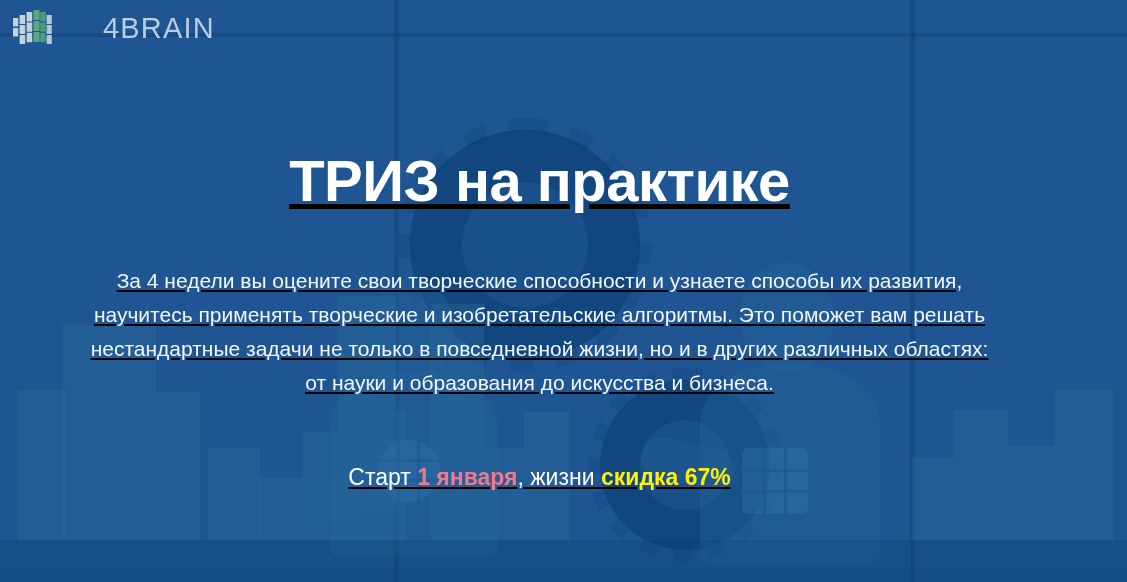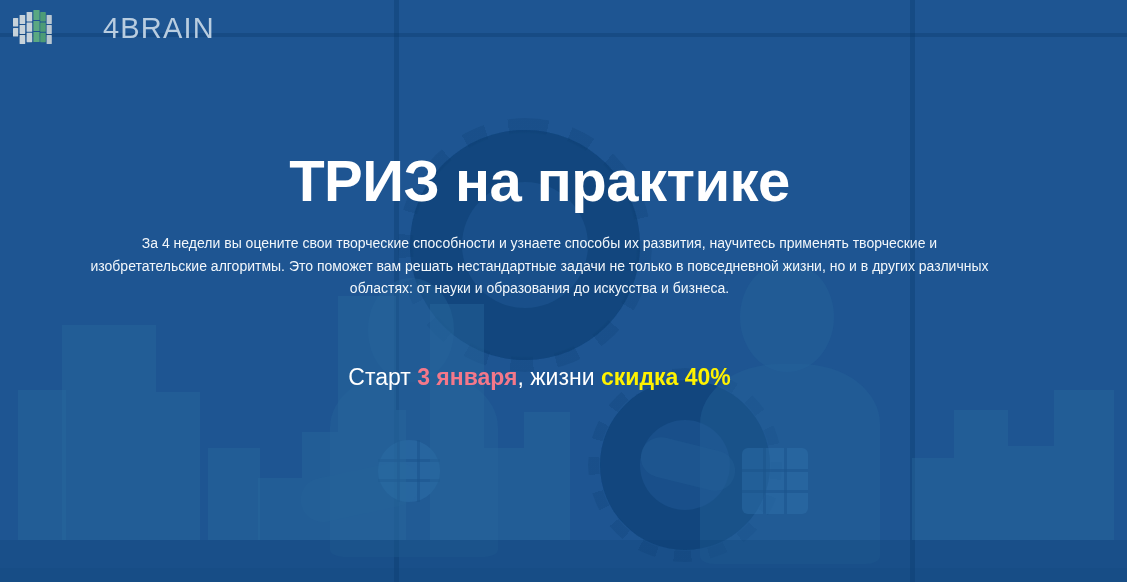--- a/index.html
+++ b/index.html
@@ -172,20 +172,21 @@
     margin-left: 36px;
   }
 
   
   .content {
     position: relative;
     z-index: 10;
     width: 1079px;
     padding-top: 0;
     text-align: center;
+    text-decoration: underline;
   }
 
   .title {
     margin-top: 151px;
     color: #ffffff;
     font-size: 58px;
     font-weight: bold;
     line-height: 1.05;
     letter-spacing: -0.5px;
     text-align: center;
@@ -194,24 +195,24 @@
   .subtitle {
     margin-top: 6px;
     color: #27c3f7;
     font-size: 41px;
     font-weight: 400;
     line-height: 1.12;
     text-align: center;
   }
 
   .lead {
-    margin: 20px auto 0 auto;
+    margin: 52px auto 0 auto;
     width: 912px;
     color: #f2f7fb;
-    font-size: 14px;
+    font-size: 21px;
     line-height: 1.62;
     text-align: center;
   }
 
   .promo {
     margin-top: 63px;
     color: #ffffff;
     font-size: 23px;
     text-align: center;
     line-height: 1.3;
@@ -329,17 +330,17 @@
   </div>
 
   <div class="content">
 
     <h1 class="title">ТРИЗ на практике</h1>
 
 
     <p class="lead">За 4 недели вы оцените свои творческие способности и узнаете способы их развития, научитесь применять творческие и изобретательские алгоритмы. Это поможет вам решать нестандартные задачи не только в повседневной жизни, но и в других различных областях: от науки и образования до искусства и бизнеса.</p>
 
     <div class="promo">
-      <span class="seg">Старт </span><span class="date">3 января</span><span class="seg">, жизни </span><span class="discount">скидка 40%</span>
+      <span class="seg">Старт </span><span class="date">1 января</span><span class="seg">, жизни </span><span class="discount">скидка 67%</span>
     </div>
 
   </div>
 </div>
 
 </body></html>

